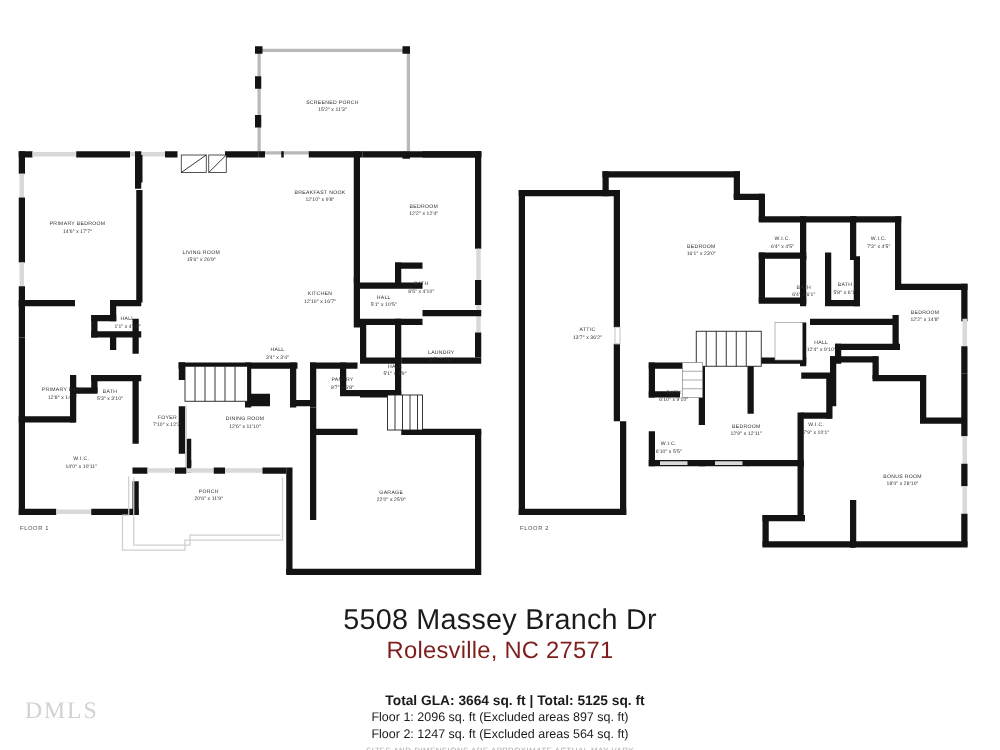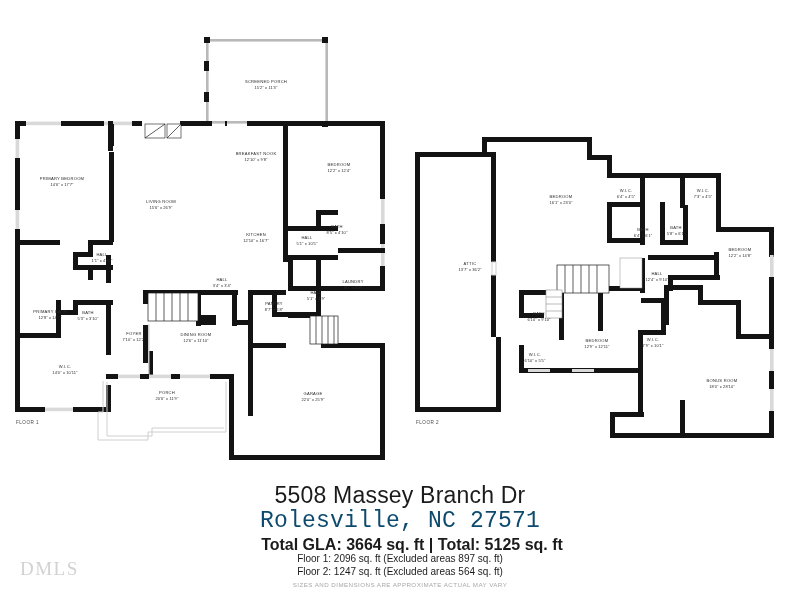--- a/index.html
+++ b/index.html
@@ -56,33 +56,32 @@
     text-align: center;
   }
   #addr1 {
     font-size: 23px;
     color: #1b1b1b;
     line-height: 26px;
     font-weight: 400;
     letter-spacing: 0.2px;
   }
   #addr2 {
-    font-size: 23px;
-    color: #0c4a6e;
+    font-size: 19px;
+    color: #7f1d1d;
     line-height: 26px;
     font-weight: 400;
     letter-spacing: 0.2px;
-    font-family: Liberation Mono, monospace;
   }
   #totals {
-    font-size: 16px;
+    font-size: 11px;
     font-weight: bold;
     color: #1b1b1b;
     line-height: 14px;
-    margin-top: 4px;
+    margin-top: 20px;
     padding-left: 24px;
   }
   .floorline {
     font-size: 10px;
     color: #1b1b1b;
     line-height: 13px;
   }
   #disclaimer {
     font-size: 6.2px;
     color: #a8a8a8;

